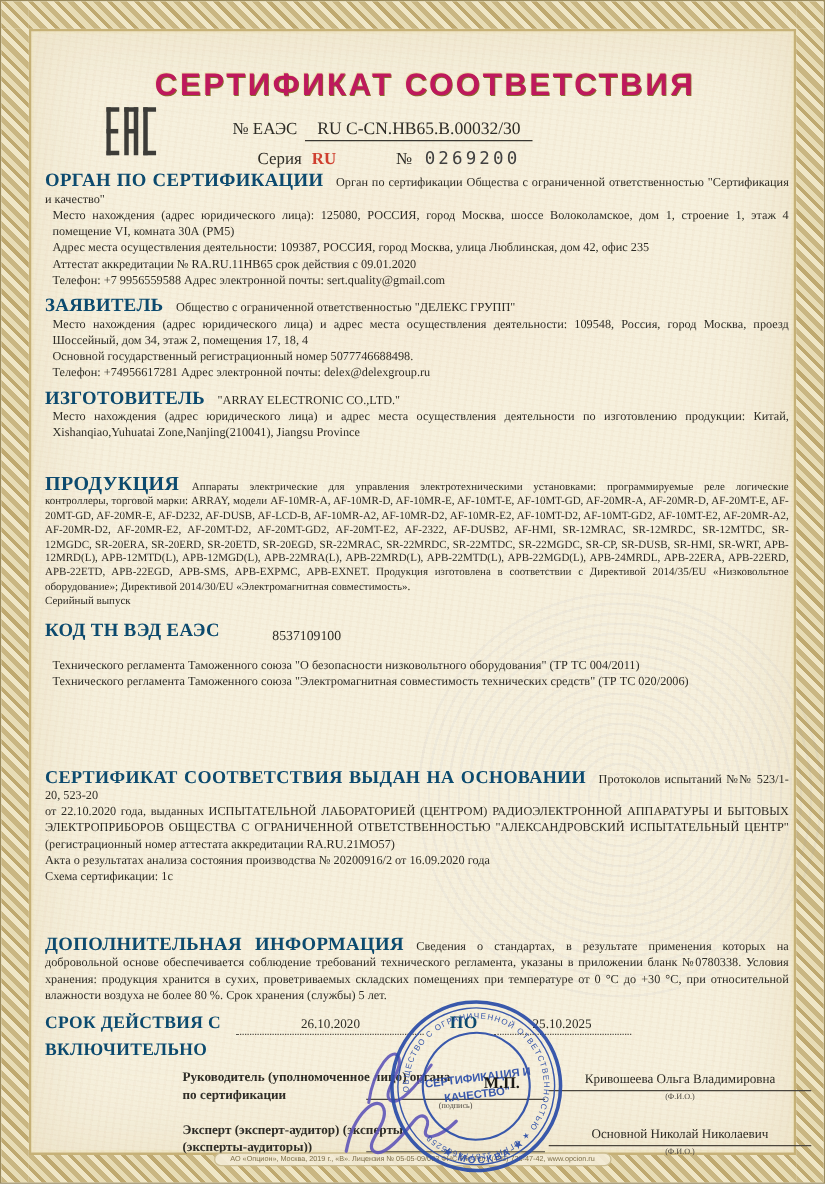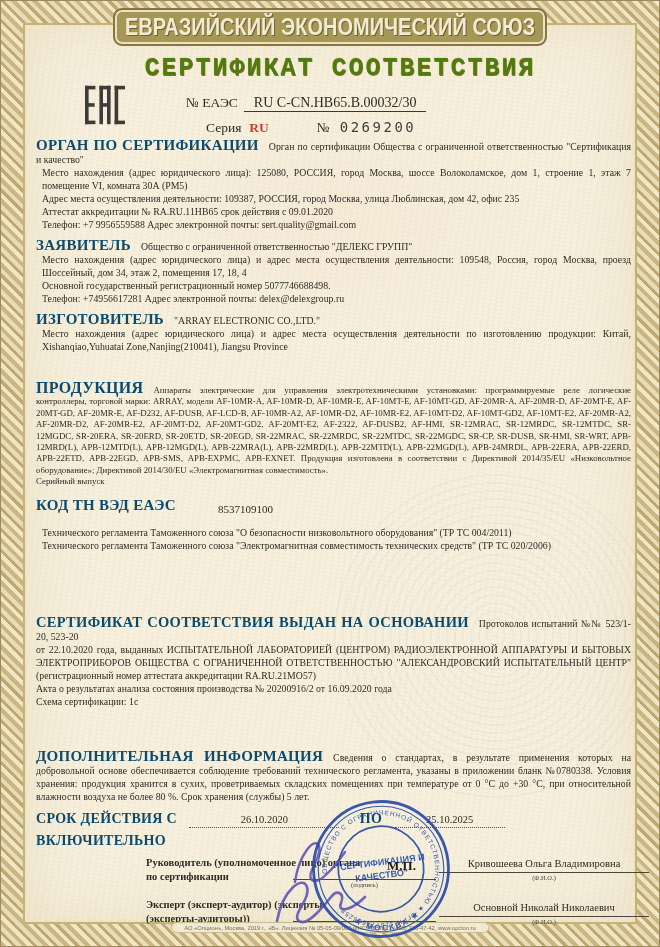--- a/index.html
+++ b/index.html
@@ -21,22 +21,22 @@
      z-index:1;pointer-events:none;}
   .content{position:absolute;inset:0;z-index:2;}
 
   .banner{position:absolute;top:7px;left:112px;right:112px;height:34px;background:#a59755;
           border-radius:9px;border:2px solid #857644;box-shadow:inset 0 0 0 2px #ece2c0;
           display:flex;align-items:center;justify-content:center;}
   .banner span{font-family:"Liberation Sans",sans-serif;font-weight:bold;font-size:20px;
           color:#f3ebd1;white-space:nowrap;transform:scaleY(1.18);text-shadow:1px 1px 0 #6e6134;}
 
   .title{position:absolute;top:53px;left:0;right:0;text-align:center;
-         font-family:Liberation Mono, monospace;font-weight:bold;font-size:25px;letter-spacing:2px;
-         color:#4d7c0f;text-shadow:0.6px 0.6px 0 #8a6d2c,-0.6px -0.6px 0 #ecdfae;margin-left:20px;}
+         font-family:Liberation Sans, sans-serif;font-weight:bold;font-size:25px;letter-spacing:2px;
+         color:#be185d;text-shadow:0.6px 0.6px 0 #8a6d2c,-0.6px -0.6px 0 #ecdfae;margin-left:20px;}
 
   .eac{position:absolute;left:84px;top:80px;}
 
   .certno{position:absolute;top:94px;left:185px;font-size:13.5px;white-space:nowrap;}
   .certno .val{font-size:14px;border-bottom:1.2px solid #3a3832;padding:0 10px 1px 10px;margin-left:6px;}
 
   .series{position:absolute;top:118px;left:205px;font-size:13.5px;white-space:nowrap;}
   .series .red{color:#cf3f2f;font-weight:bold;margin-left:8px;margin-top:34px;}
   .series .nolabel{margin-left:48px;}
   .series .num{font-family:"DejaVu Sans Mono",monospace;color:#404040;font-size:14px;
@@ -71,23 +71,20 @@
 </head>
 <body>
 
 <div class="page">
   <div class="inner"></div>
   <div class="frame"></div>
   <div class="watermark"></div>
 
   <div class="content">
 
-    <div class="banner">
-      <span>ЕВРАЗИЙСКИЙ ЭКОНОМИЧЕСКИЙ СОЮЗ</span>
-    </div>
 
     <div class="eac">
       <svg width="40" height="48" viewBox="0 0 50 48">
         <g fill="#3d3c38">
           <rect x="0" y="0" width="4.5" height="48"></rect>
             <rect x="0" y="0" width="13" height="4.5"></rect>
           <rect x="0" y="21.7" width="12" height="4.5"></rect>
             <rect x="0" y="43.5" width="13" height="4.5"></rect>
           <rect x="18" y="0" width="4.5" height="48"></rect>
             <rect x="27.5" y="0" width="4.5" height="48"></rect>
@@ -105,21 +102,21 @@
     <div class="certno">
       <span>№ ЕАЭС</span><span class="val">RU C-CN.HB65.B.00032/30</span>
     </div>
 
     <div class="series">
       <span>Серия</span><span class="red">RU</span><span class="nolabel">№</span><span class="num">0269200</span>
     </div>
 
     <div class="sec" style="top:137px">
       <span class="h1">ОРГАН ПО СЕРТИФИКАЦИИ</span><span class="intro">Орган по сертификации Общества с ограниченной ответственностью "Сертификация и качество"</span>
-      <div class="sub">Место нахождения (адрес юридического лица): 125080, РОССИЯ, город Москва, шоссе Волоколамское, дом 1, строение 1, этаж 7 помещение VI, комната 30А (РМ5)</div>
+      <div class="sub">Место нахождения (адрес юридического лица): 125080, РОССИЯ, город Москва, шоссе Волоколамское, дом 1, строение 1, этаж 4 помещение VI, комната 30А (РМ5)</div>
       <div class="sub">Адрес места осуществления деятельности: 109387, РОССИЯ, город Москва, улица Люблинская, дом 42, офис 235</div>
       <div class="sub">Аттестат аккредитации № RA.RU.11НВ65 срок действия с 09.01.2020</div>
       <div class="sub">Телефон: +7 9956559588 Адрес электронной почты: sert.quality@gmail.com</div>
     </div>
 
     <div class="sec" style="top:237px">
       <span class="h1">ЗАЯВИТЕЛЬ</span><span class="intro">Общество с ограниченной ответственностью "ДЕЛЕКС ГРУПП"</span>
       <div class="sub">Место нахождения (адрес юридического лица) и адрес места осуществления деятельности: 109548, Россия, город Москва, проезд Шоссейный, дом 34, этаж 2, помещения 17, 18, 4</div>
       <div class="sub">Основной государственный регистрационный номер 5077746688498.</div>
       <div class="sub">Телефон: +74956617281 Адрес электронной почты: delex@delexgroup.ru</div>

